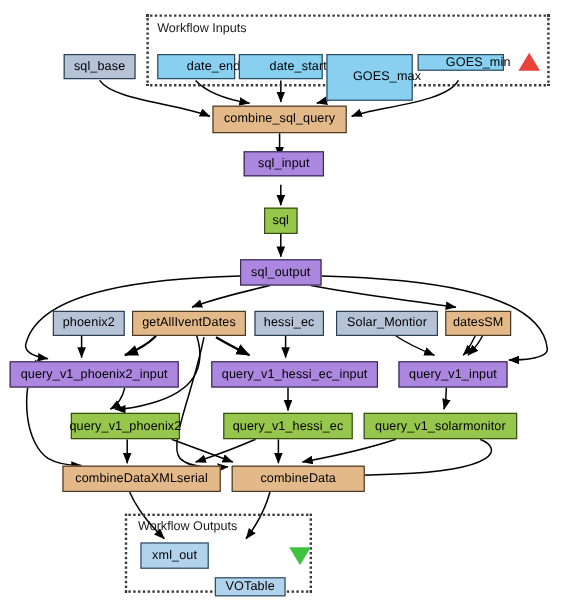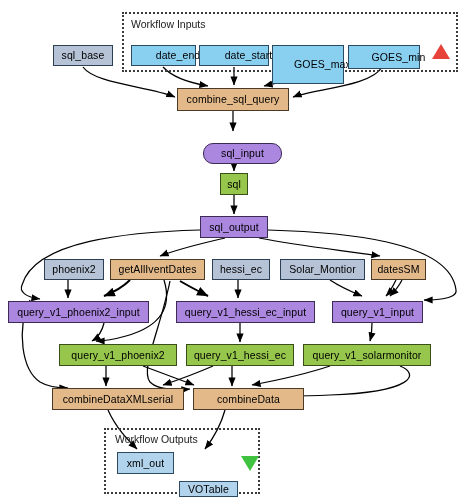--- a/index.html
+++ b/index.html
@@ -141,30 +141,30 @@
   </div>
   <div class="node n-input" style="left:131px; top:45px; width:65px; height:21px;">
     <span>date_end</span>
   </div>
   <div class="node n-input" style="left:199px; top:45px; width:70px; height:21px;">
     <span>date_start</span>
   </div>
   <div class="node n-input" style="left:272px; top:45px; width:72px; height:39px;text-align:right;">
     <span>GOES_max</span>
   </div>
-  <div class="node n-input" style="left:348px; top:45px; width:72px; height:24px;">
+  <div class="node n-input" style="left:348px; top:45px; width:72px; height:14px;">
     <span>GOES_min</span>
   </div>
 
   <div class="tri tri-up" style="left:432px; top:44px;"></div>
 
   <div class="node n-proc" style="left:177px; top:88px; width:112px; height:23px;">
     <span>combine_sql_query</span>
   </div>
-  <div class="node n-port" style="left:203px; top:143px; width:79px; height:21px;border-radius:10px;">
+  <div class="node n-port" style="left:203px; top:126px; width:67px; height:21px;">
     <span>sql_input</span>
   </div>
   <div class="node n-op" style="left:220px; top:173px; width:28px; height:22px;">
     <span>sql</span>
   </div>
   <div class="node n-port" style="left:200px; top:216px; width:68px; height:22px;">
     <span>sql_output</span>
   </div>
 
   <div class="node n-steel" style="left:44px; top:259px; width:60px; height:21px;">
@@ -186,21 +186,21 @@
   <div class="node n-port" style="left:8px; top:301px; width:141px; height:22px;">
     <span>query_v1_phoenix2_input</span>
   </div>
   <div class="node n-port" style="left:176px; top:301px; width:139px; height:22px;">
     <span>query_v1_hessi_ec_input</span>
   </div>
   <div class="node n-port" style="left:332px; top:301px; width:91px; height:22px;">
     <span>query_v1_input</span>
   </div>
 
-  <div class="node n-op" style="left:59px; top:344px; width:118px; height:22px;">
+  <div class="node n-op" style="left:59px; top:344px; width:91px; height:22px;">
     <span>query_v1_phoenix2</span>
   </div>
   <div class="node n-op" style="left:186px; top:344px; width:108px; height:22px;">
     <span>query_v1_hessi_ec</span>
   </div>
   <div class="node n-op" style="left:303px; top:344px; width:128px; height:22px;">
     <span>query_v1_solarmonitor</span>
   </div>
 
   <div class="node n-proc" style="left:52px; top:388px; width:132px; height:22px;">

